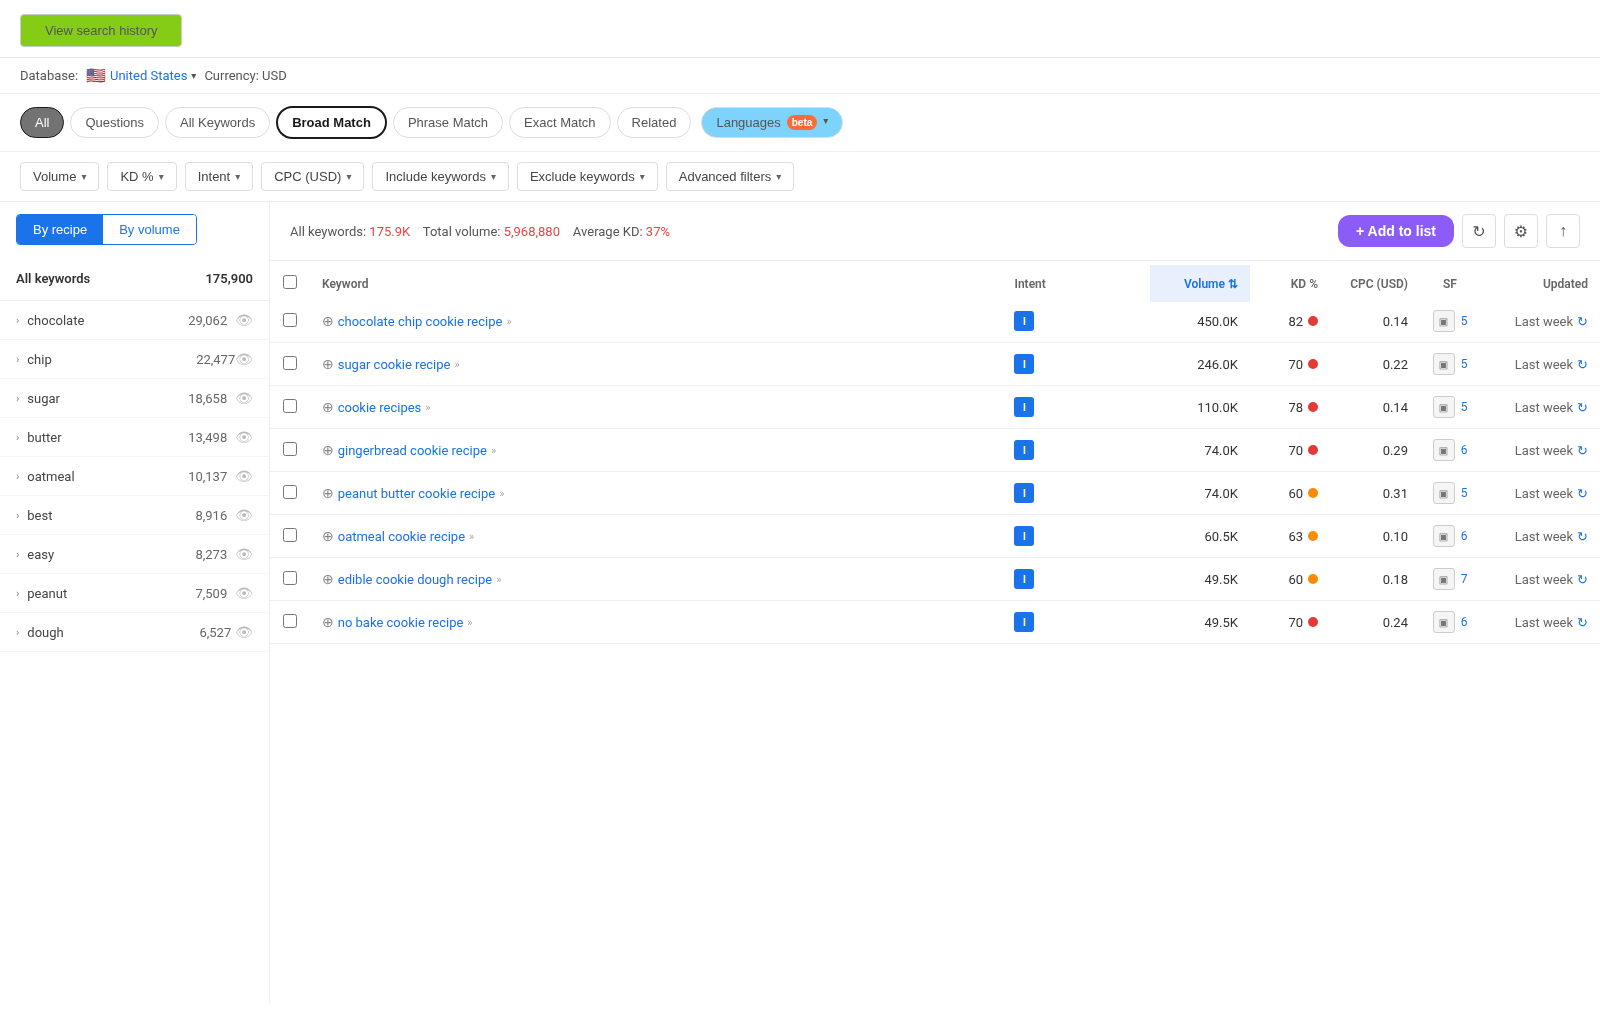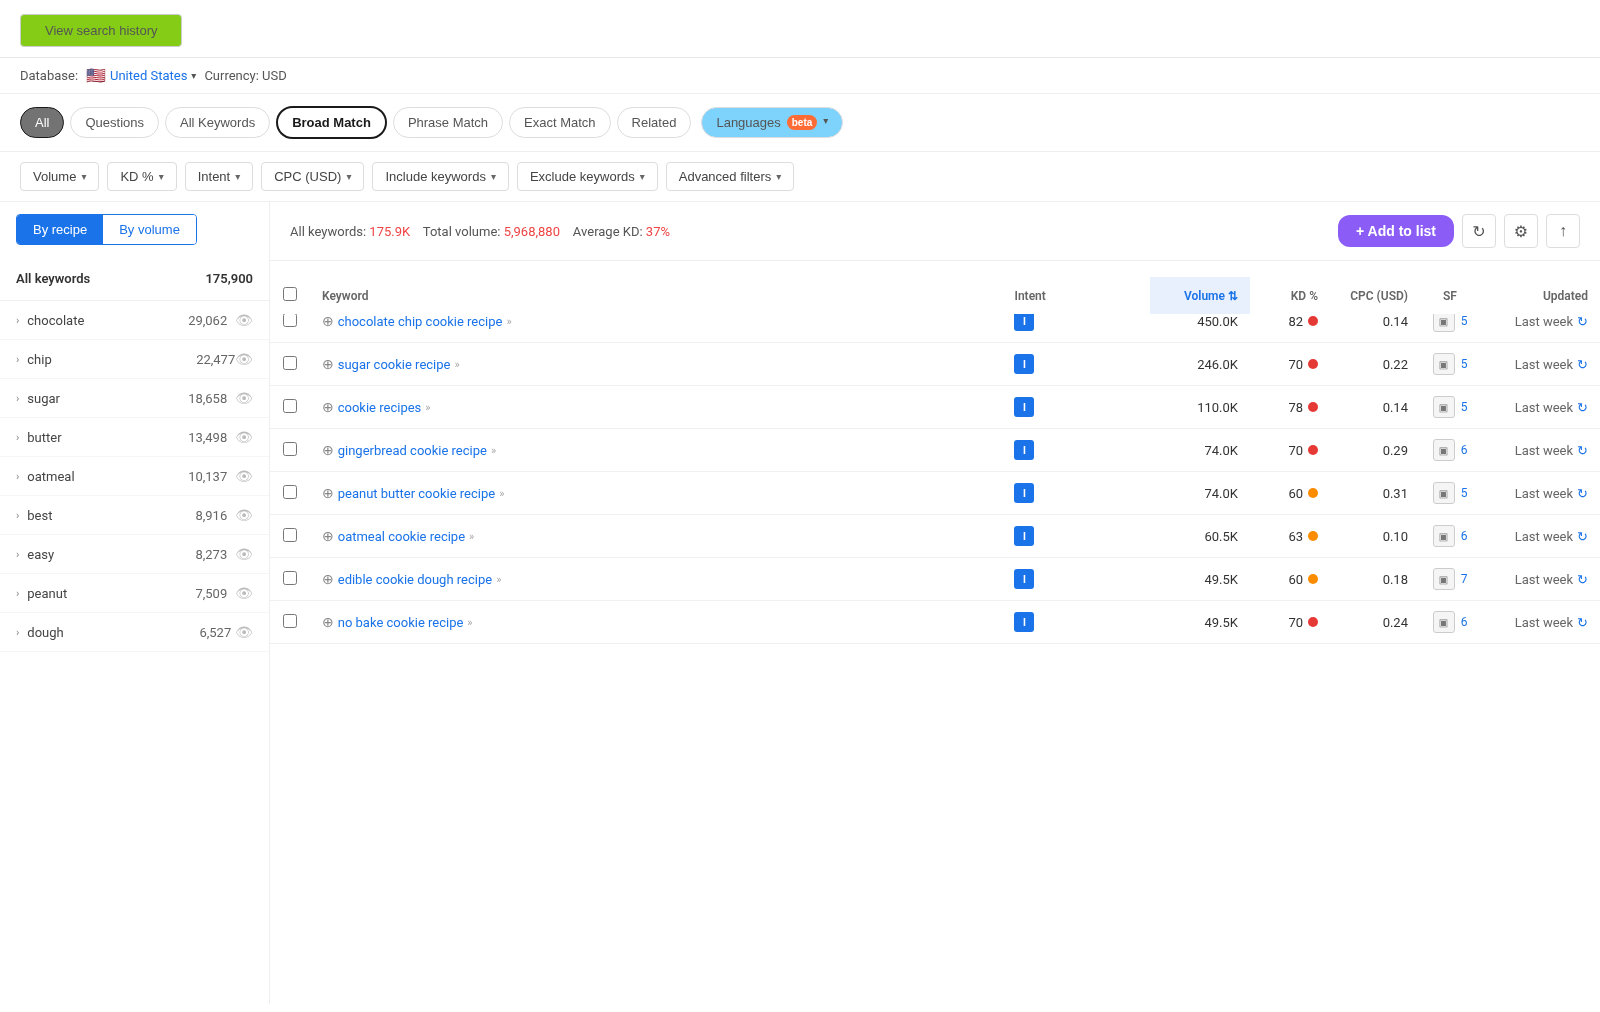--- a/index.html
+++ b/index.html
@@ -53,21 +53,21 @@
     .results-header { padding: 12px 20px; display: flex; align-items: center; justify-content: space-between; border-bottom: 1px solid #eee; }
     .results-stats { font-size: 13px; color: #555; }
     .results-stats strong { color: #ef4444; font-weight: 400; }
     .results-actions { display: flex; align-items: center; gap: 8px; }
     .add-to-list-btn { display: flex; align-items: center; gap: 6px; background: #8b5cf6; color: #fff; border: none; padding: 8px 18px; border-radius: 12px; cursor: pointer; font-size: 14px; font-weight: 600; }
     .icon-btn { width: 34px; height: 34px; border: 1px solid #ddd; background: #fff; border-radius: 4px; cursor: pointer; display: flex; align-items: center; justify-content: center; font-size: 16px; color: #555; }
 
     
     .table-wrap { flex: 1; overflow-y: auto; }
     table { width: 100%; border-collapse: collapse; }
-    thead th { padding: 10px 12px; text-align: left; font-size: 12px; font-weight: 600; color: #666; border-bottom: 2px solid #eee; background: #fff; position: sticky; top: 16px; z-index: 1; }
+    thead th { padding: 10px 12px; text-align: left; font-size: 12px; font-weight: 600; color: #666; border-bottom: 2px solid #eee; background: #fff; position: sticky; top: 4px; z-index: 1; }
     thead th.sorted { background: #e8f0fe; color: #1a73e8; }
     tbody tr { border-bottom: 1px solid #f0f0f0; }
     td { padding: 10px 12px; font-size: 13px; color: #333; vertical-align: middle; }
     .checkbox-col { width: 40px; text-align: center; }
     .keyword-col { min-width: 260px; }
     .keyword-link { color: #1a73e8; text-decoration: none; display: flex; align-items: center; gap: 4px; flex-wrap: wrap; }
     .add-icon { color: #888; font-size: 14px; }
     .chevron-right { color: #aaa; font-size: 11px; }
     .intent-badge { display: inline-flex; align-items: center; justify-content: center; width: 20px; height: 20px; background: #1a73e8; color: #fff; font-size: 10px; font-weight: 700; border-radius: 3px; }
     .volume-col { text-align: right; width: 100px; }

